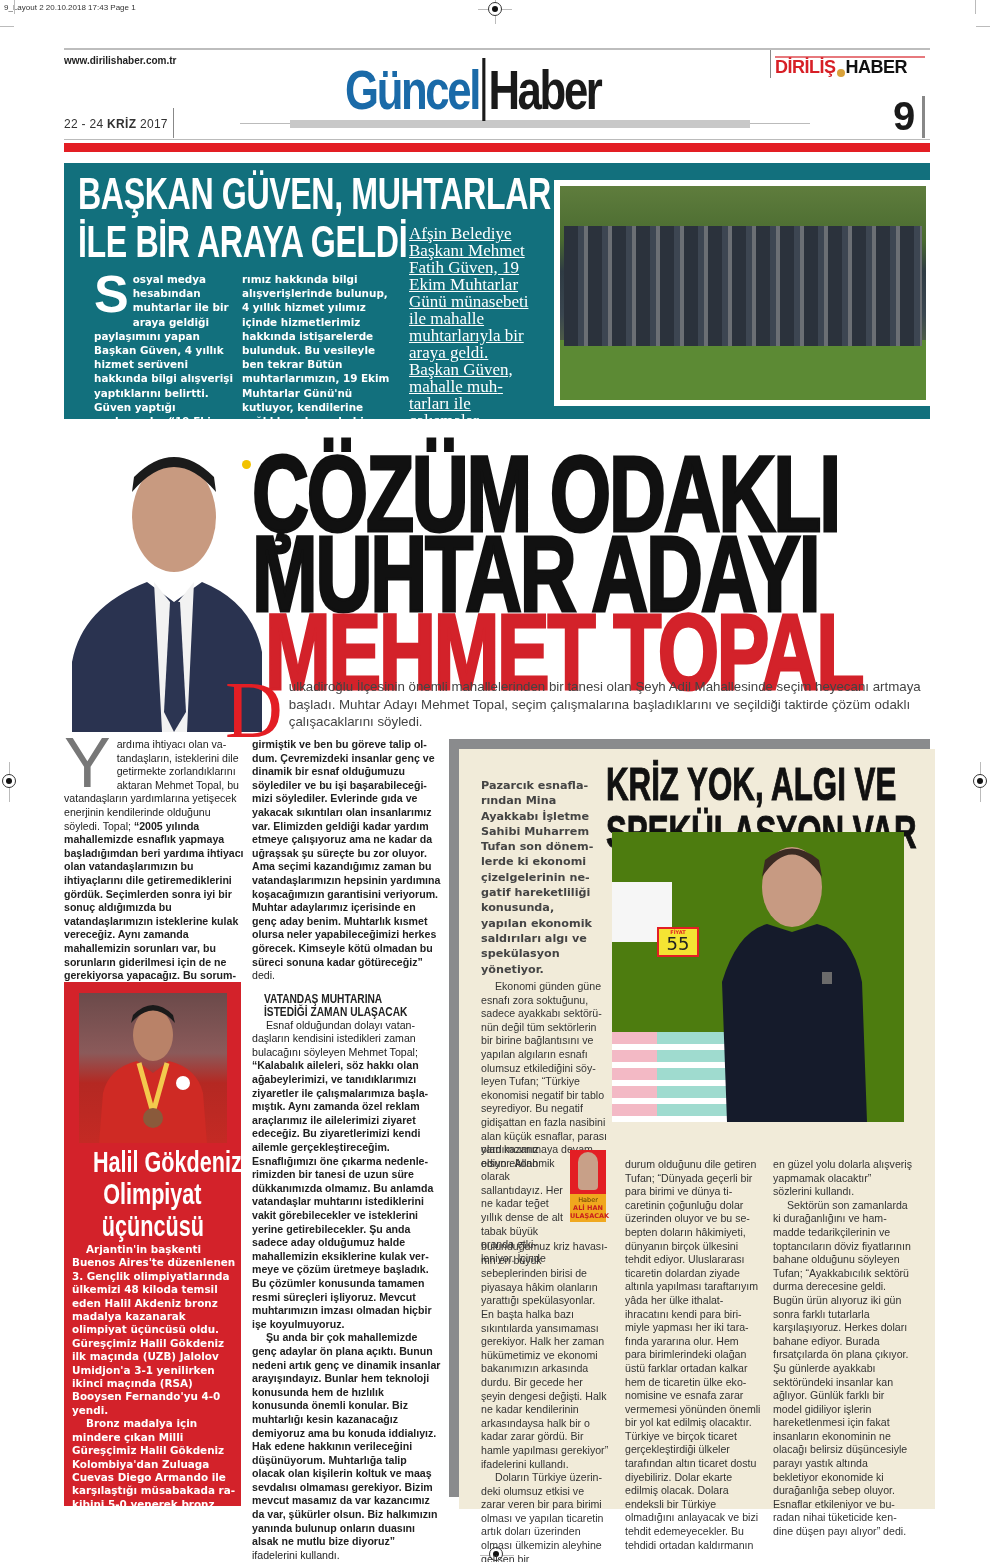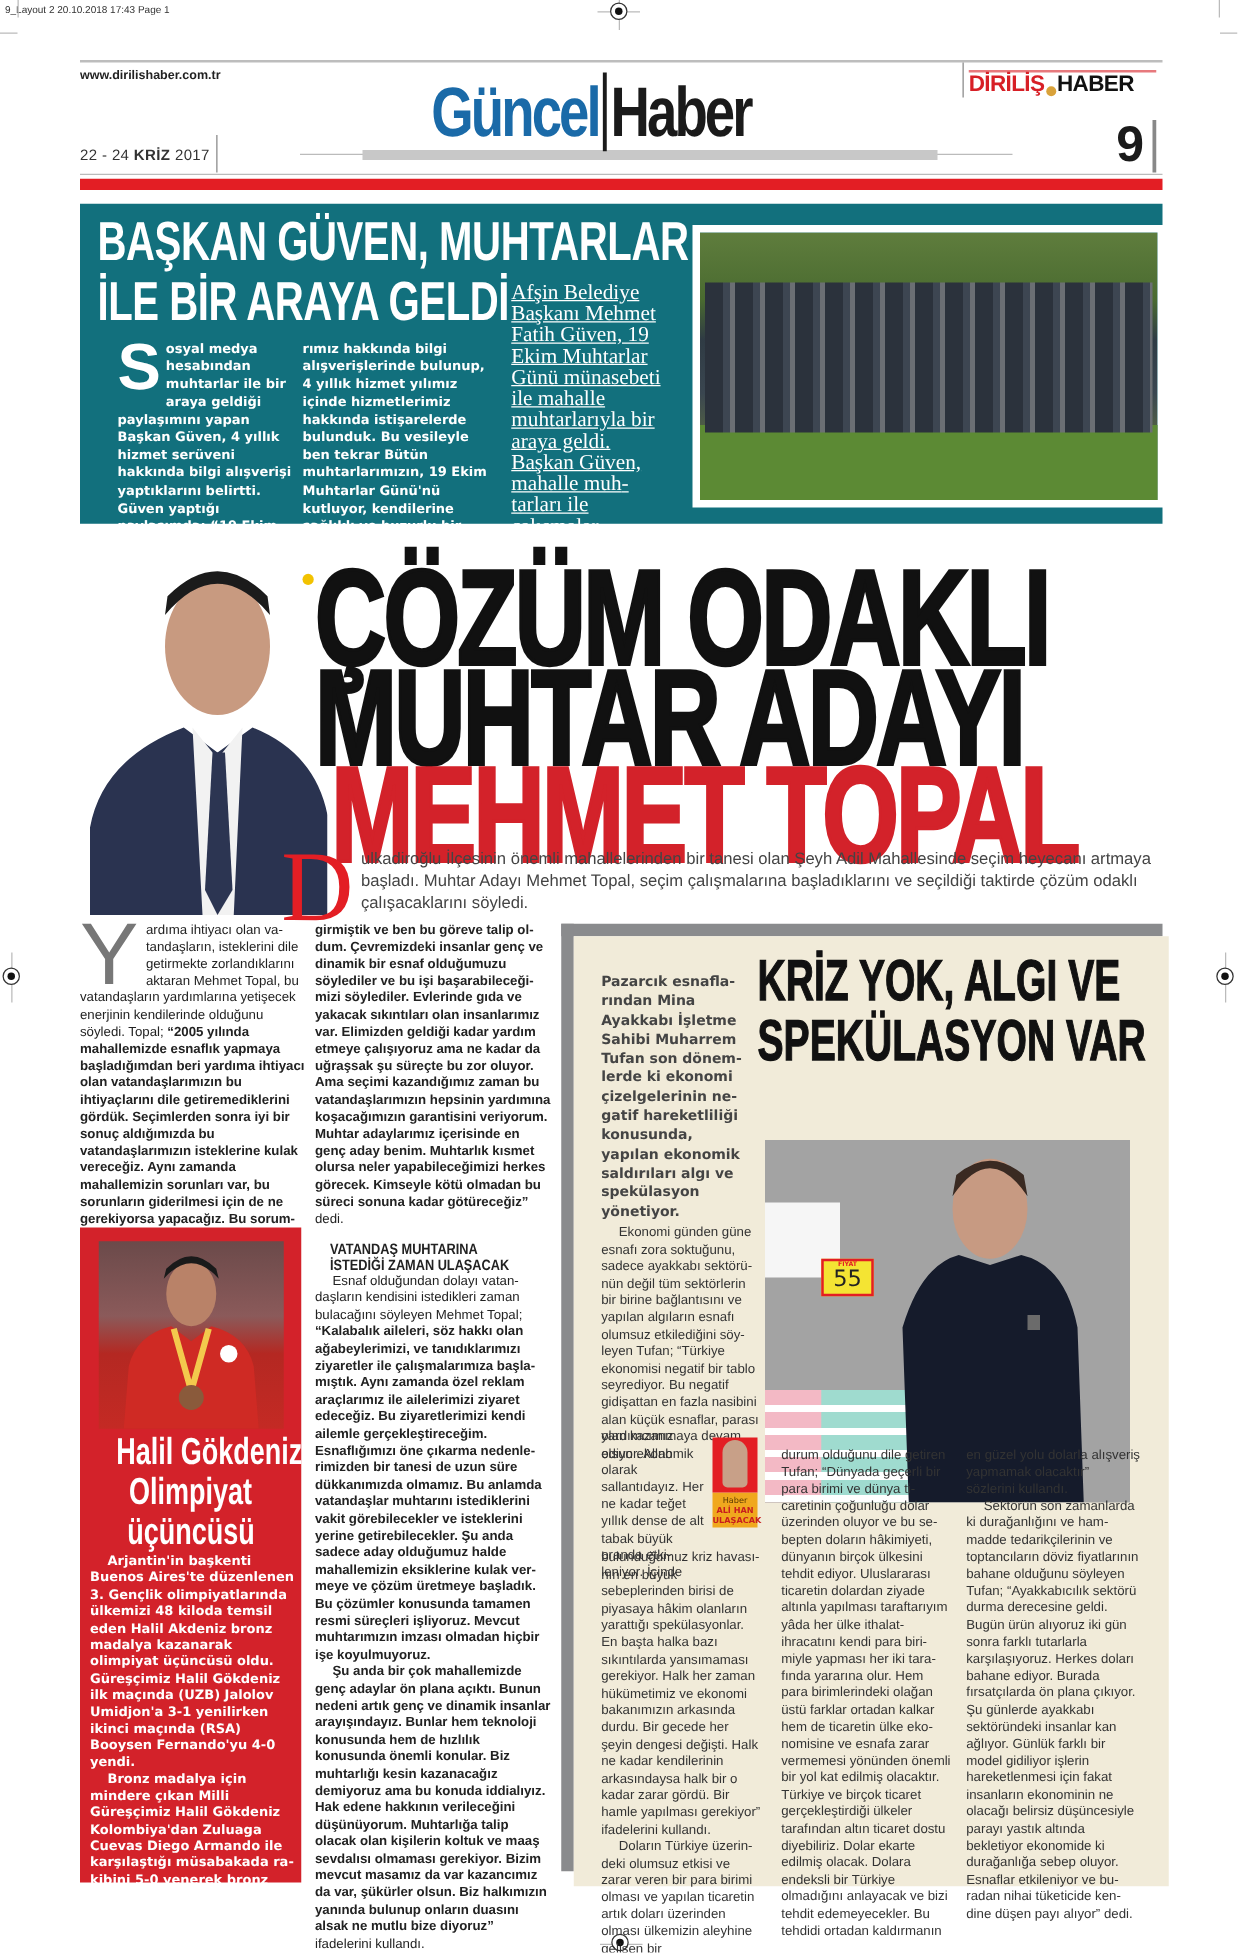--- a/index.html
+++ b/index.html
@@ -54,21 +54,21 @@
 .rb-title{left:64px;top:1146px;width:177px;text-align:center;font-family:"Liberation Sans",sans-serif;font-weight:bold;color:#fff;font-size:30px;line-height:32px}
 .rb-title span{display:inline-block;transform:scaleX(.72);white-space:nowrap}
 .rb-text{left:72px;top:1243px;width:165px;color:#fff;font-weight:bold;font-size:10.4px;line-height:13.4px;font-family:"DejaVu Sans",sans-serif}
 .rb-text p{text-indent:14px}
 
 .graybar{left:449px;top:739px;width:481px;height:10px;background:#8a8b8d}
 .graybar-v{left:449px;top:739px;width:10px;height:758px;background:#8a8b8d}
 .beige{left:459px;top:749px;width:476px;height:760px;background:#f1ebd9}
 .k-lede{left:481px;top:778px;width:122px;font-weight:bold;font-size:11.2px;line-height:15.3px;color:#444;font-family:"DejaVu Sans",sans-serif}
 .k-head{left:606px;top:760px;font-family:"Liberation Sans",sans-serif;font-weight:bold;font-size:46px;line-height:48px;color:#111;white-space:nowrap;transform:scaleX(.68);transform-origin:left top;-webkit-text-stroke:1px #111}
-.k-photo{left:612px;top:912px;width:292px;height:290px;background:#a3a3a3;overflow:hidden}
+.k-photo{left:612px;top:832px;width:292px;height:290px;background:#4d7c0f;overflow:hidden}
 .k-body{font-size:10.6px;line-height:13.6px;color:#333;font-family:"Liberation Sans",sans-serif}
 .k-body p.i{text-indent:14px}
 .reporter{left:570px;top:1150px;width:36px;height:82px}
 </style>
 </head>
 <body>
 
 <div class="abs slug">9_Layout 2  20.10.2018  17:43  Page 1</div>
 <div class="abs regline" style="left:495px;top:0;width:1px;height:24px"></div>
 <div class="abs regline" style="left:478px;top:9px;width:34px;height:1px"></div>

